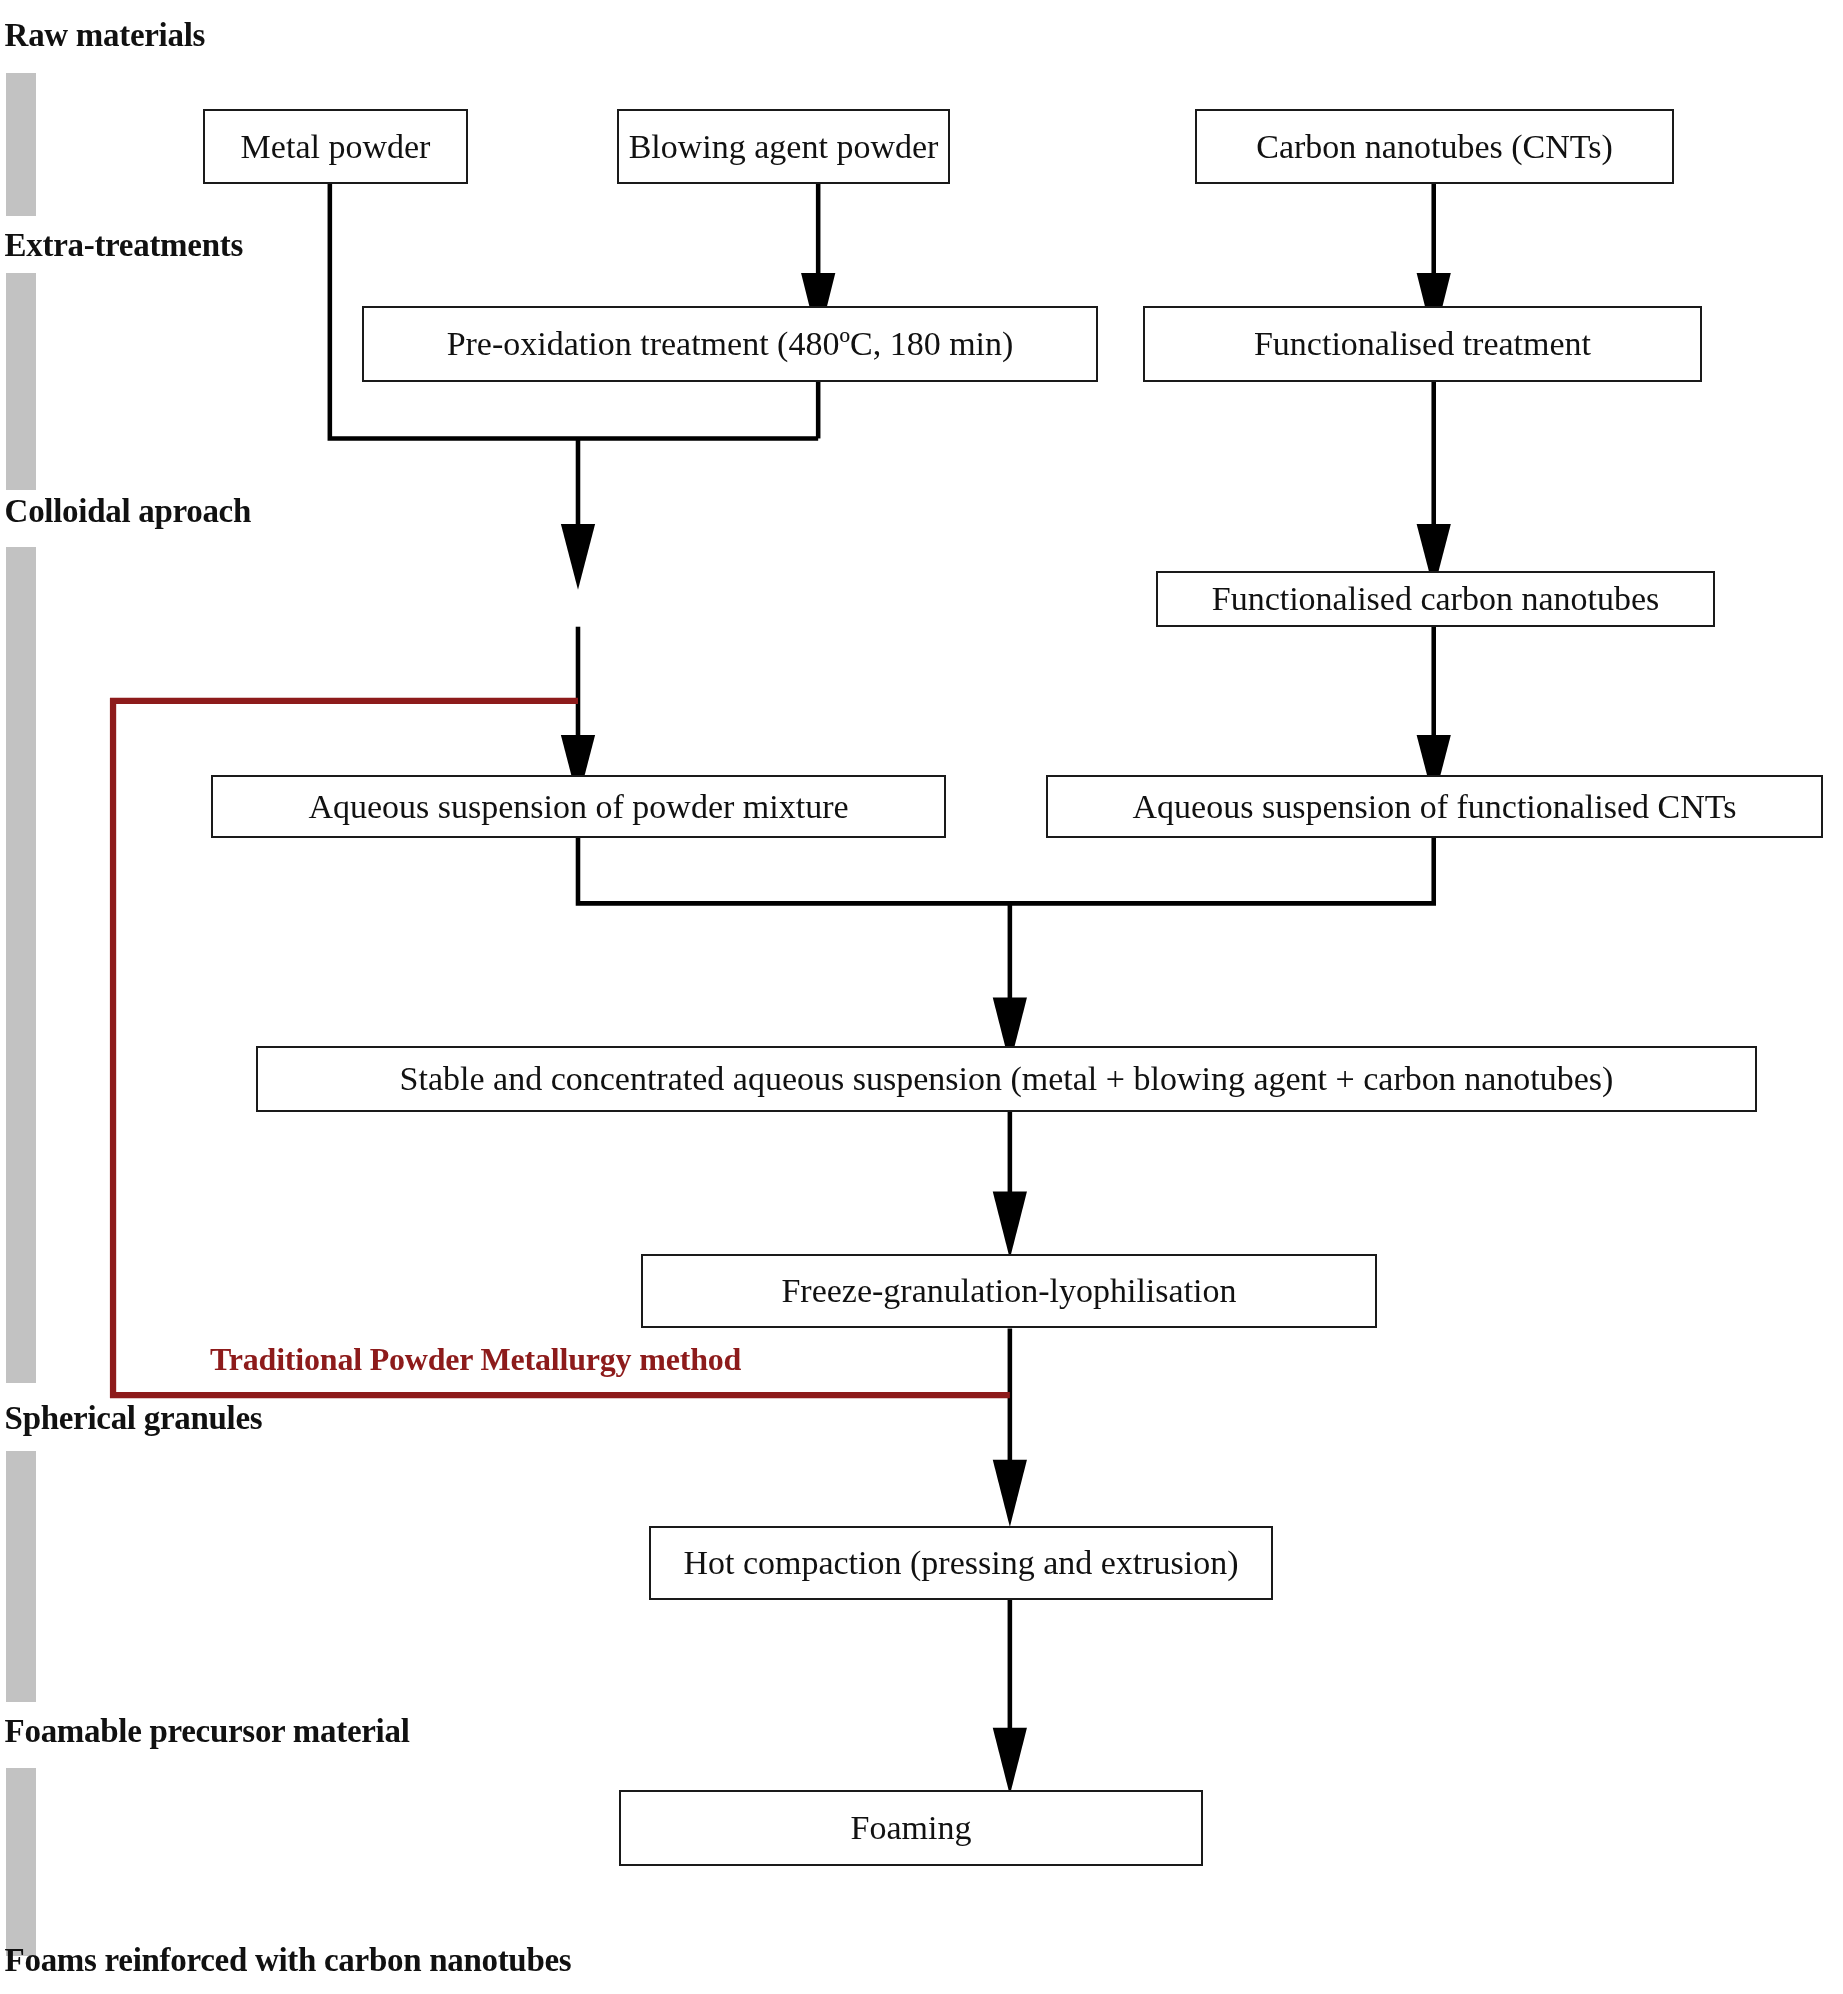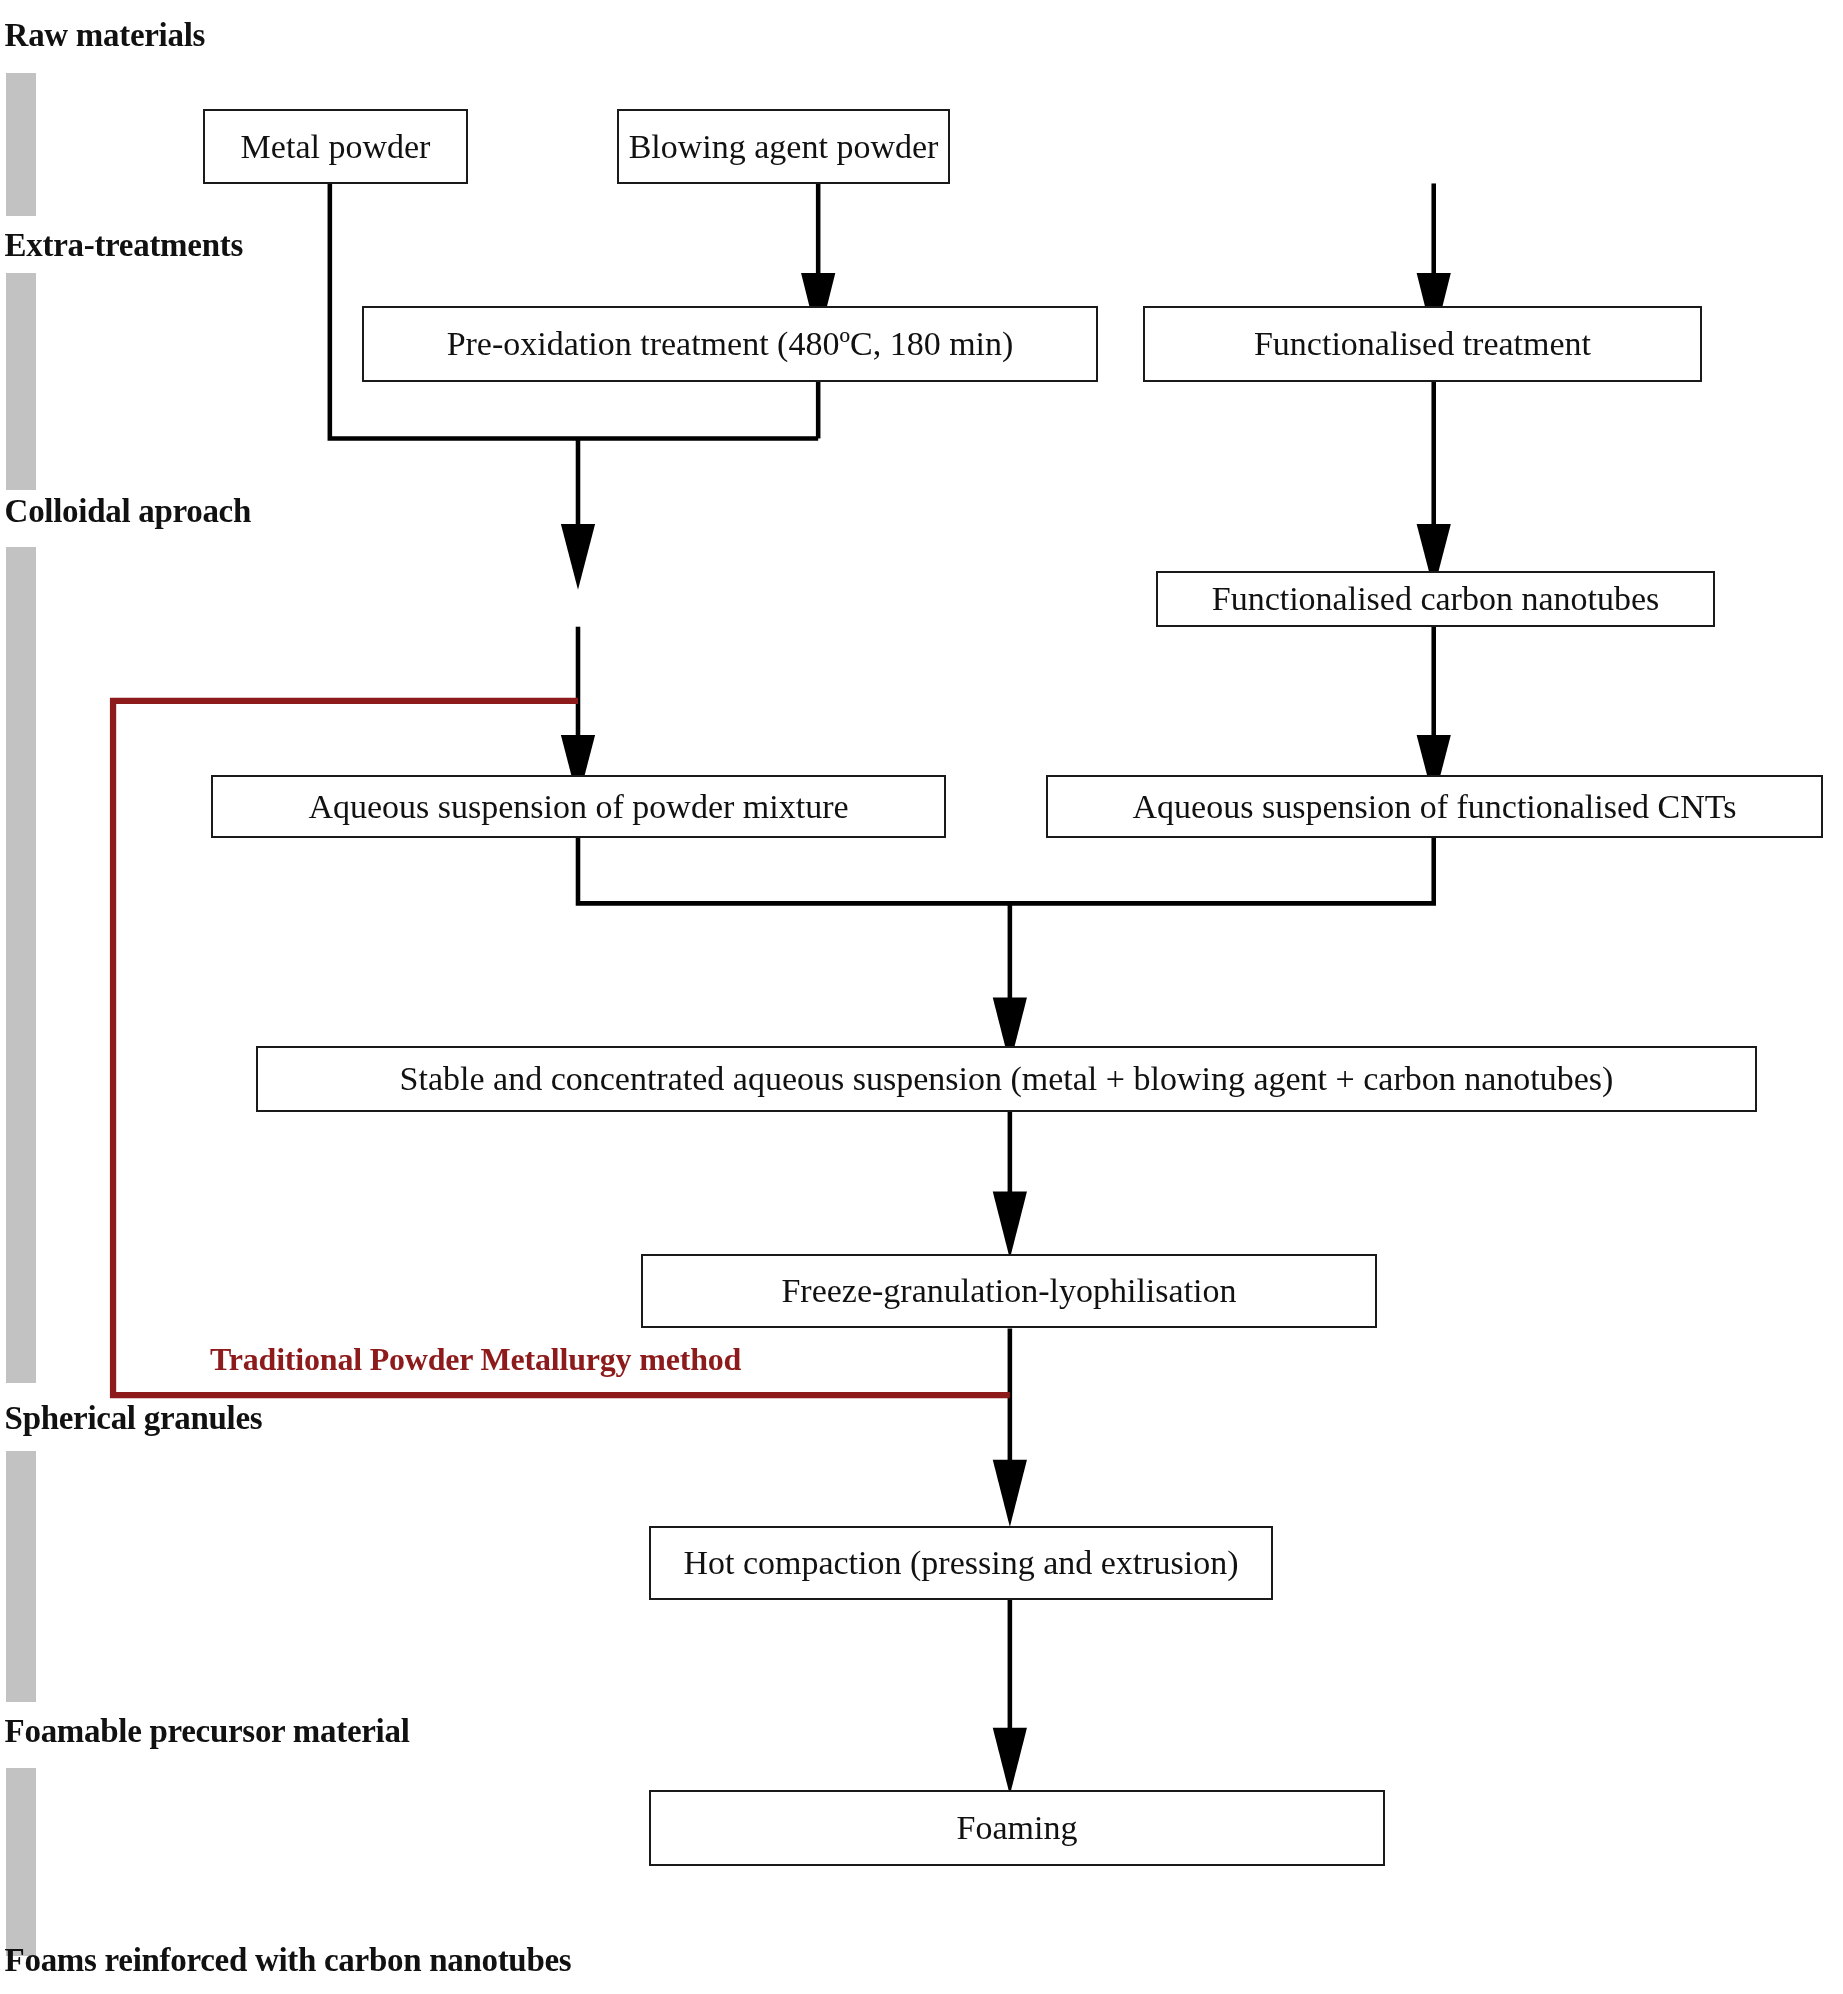--- a/index.html
+++ b/index.html
@@ -137,20 +137,23 @@
   <div class="stage-label" style="left:4.6px; top:1920px;">Foams reinforced with carbon nanotubes</div>
 
   <div class="node" style="left:203px; top:87px; width:265px; height:75px;">
     <span class="node-text">Metal powder</span>
   </div>
 
   <div class="node" style="left:617px; top:87px; width:333px; height:75px;">
     <span class="node-text">Blowing agent powder</span>
   </div>
 
+  <div class="node" style="left:1195px; top:87px; width:479px; height:75px;">
+    <span class="node-text">Carbon nanotubes (CNTs)</span>
+  </div>
 
   <div class="node" style="left:362px; top:284px; width:736px; height:76px;">
     <span class="node-text">Pre-oxidation treatment (480ºC, 180 min)</span>
   </div>
 
   <div class="node" style="left:1143px; top:284px; width:559px; height:76px;">
     <span class="node-text">Functionalised treatment</span>
   </div>
 
 
@@ -171,20 +174,20 @@
   </div>
 
   <div class="node" style="left:641px; top:1232px; width:736px; height:74px;">
     <span class="node-text">Freeze-granulation-lyophilisation</span>
   </div>
 
   <div class="node" style="left:649px; top:1504px; width:624px; height:74px;">
     <span class="node-text">Hot compaction (pressing and extrusion)</span>
   </div>
 
-  <div class="node" style="left:649px; top:1768px; width:736px; height:76px;">
+  <div class="node" style="left:619px; top:1768px; width:584px; height:76px;">
     <span class="node-text">Foaming</span>
   </div>
 
   <div class="pm-label" style="left:210px; top:1319px;text-align:center;">Traditional Powder Metallurgy method</div>
 
 </div>
 
 
 </body></html>

